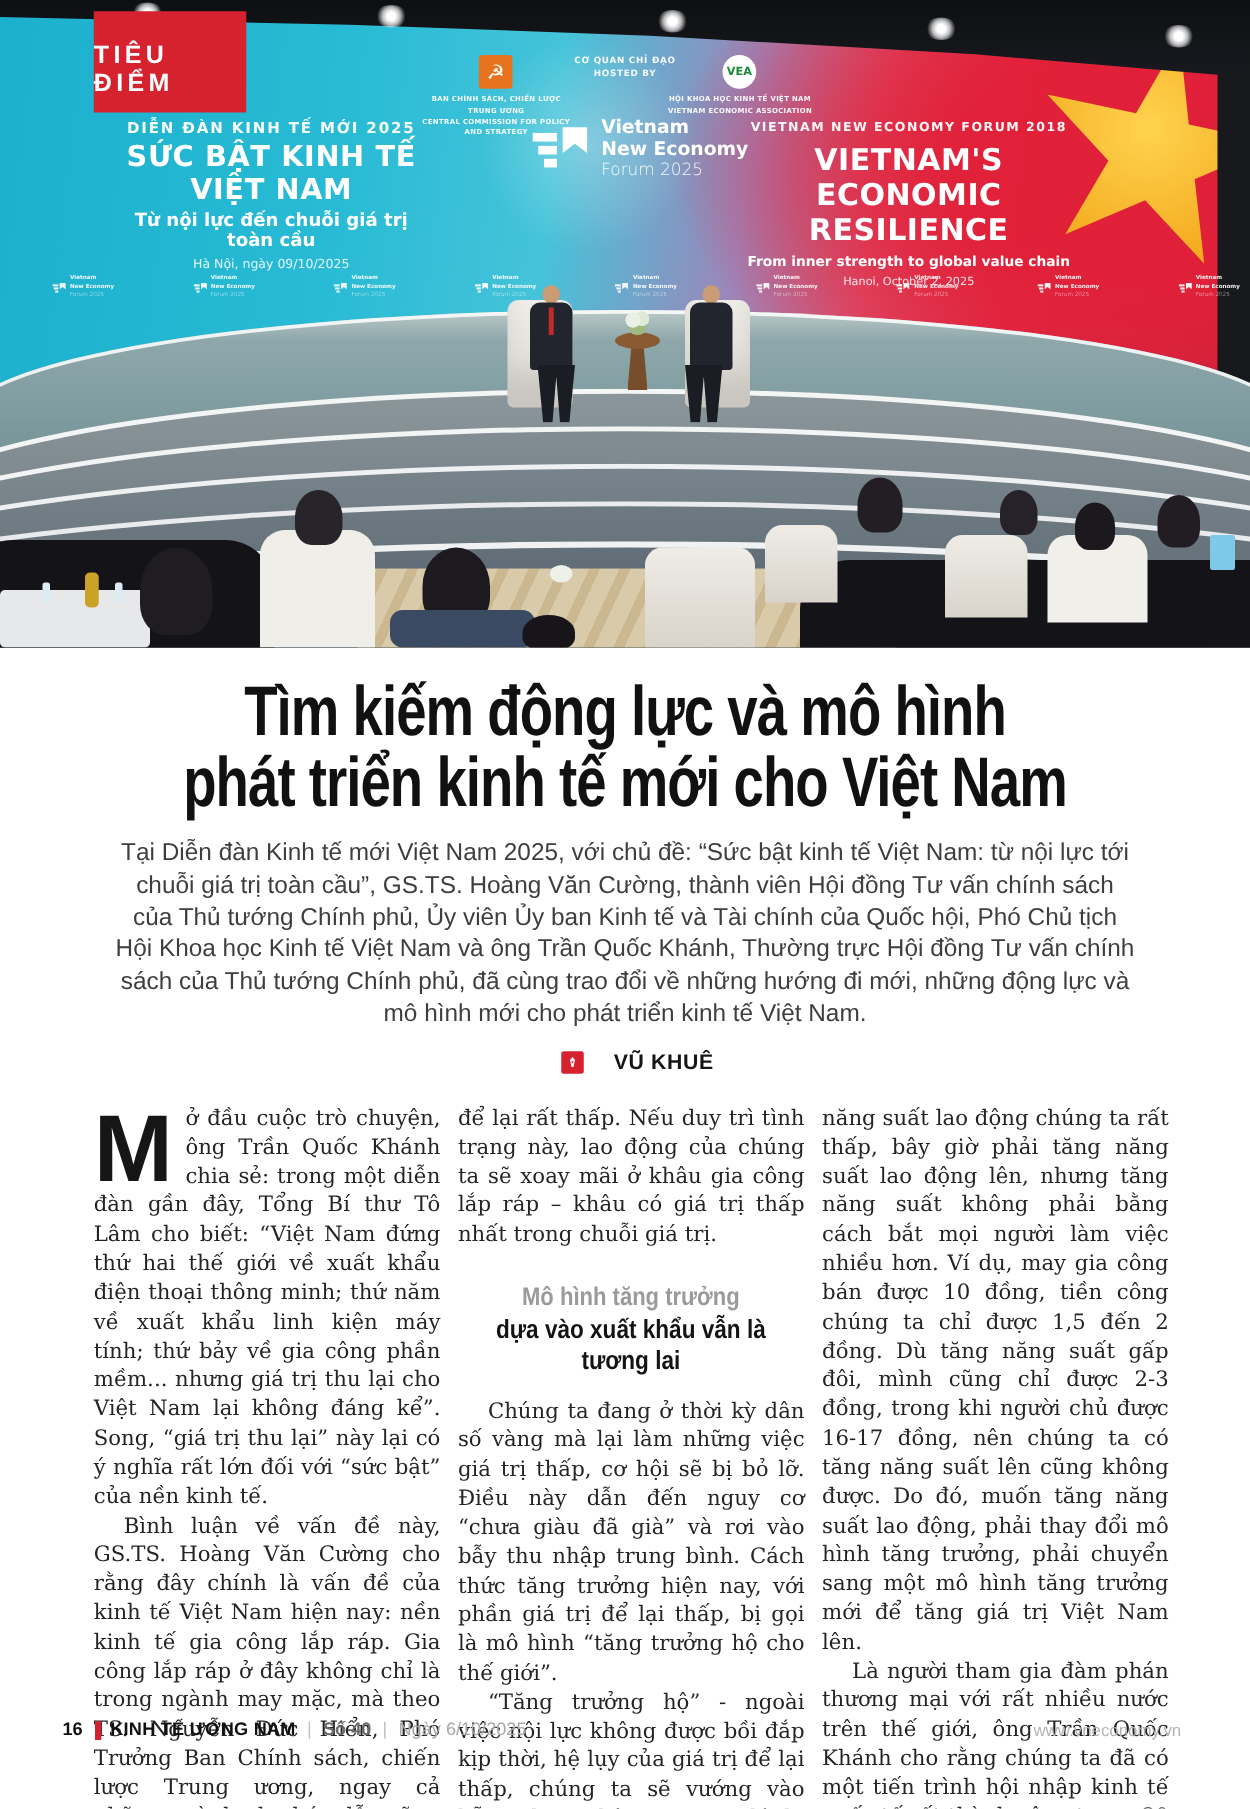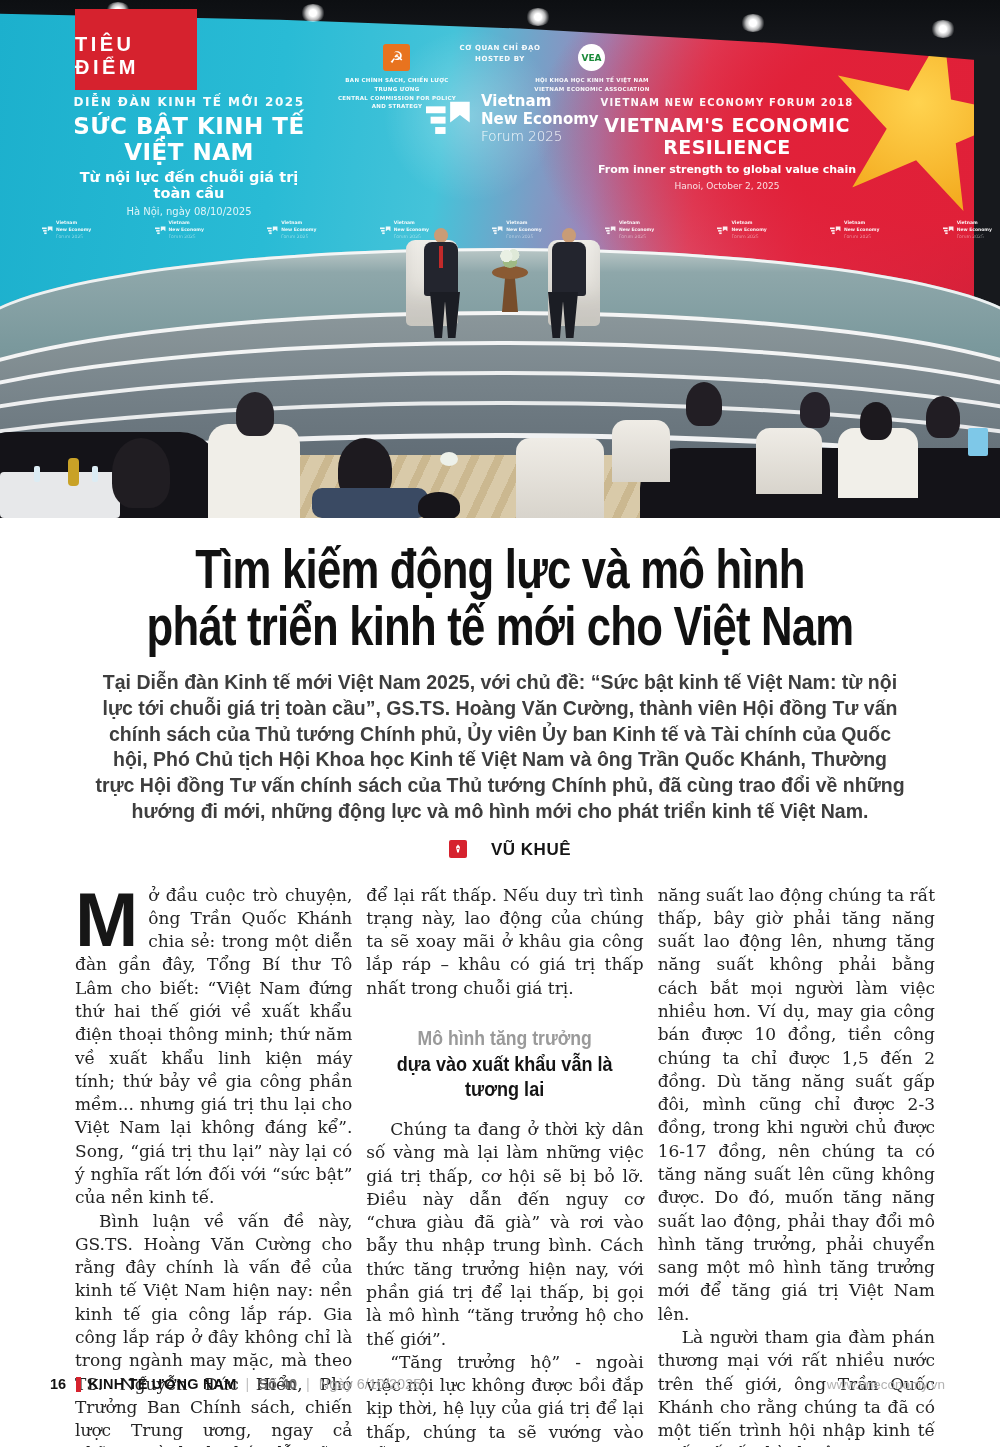--- a/index.html
+++ b/index.html
@@ -22,21 +22,21 @@
   .spot{position:absolute;width:26px;height:18px;border-radius:50%;
     background:radial-gradient(circle,#ffffff 0 22%,rgba(255,255,255,.7) 45%,rgba(255,255,255,0) 72%);}
   .right-wall{position:absolute;right:0;top:56px;width:26px;height:280px;background:#17191d;}
 
   .bd-text{position:absolute;color:#fff;text-align:center;font-family:"DejaVu Sans",sans-serif;}
   .lt1{font-size:12px;letter-spacing:1.5px;font-weight:600;opacity:.96;}
   .lt2{font-size:23px;font-weight:bold;margin-top:4px;letter-spacing:.5px;}
   .lt3{font-size:14.5px;font-weight:600;margin-top:4px;}
   .lt4{font-size:10px;opacity:.85;margin-top:5px;}
   .rt1{font-size:10px;letter-spacing:1.2px;font-weight:600;opacity:.95;}
-  .rt2{font-size:19px;font-weight:bold;margin-top:6px;letter-spacing:.4px;}
+  .rt2{font-size:24px;font-weight:bold;margin-top:6px;letter-spacing:.4px;}
   .rt3{font-size:11px;font-weight:bold;margin-top:5px;}
   .rt4{font-size:9px;opacity:.85;margin-top:5px;}
   .tiny1{font-size:7px;letter-spacing:.6px;font-weight:700;opacity:.95;line-height:1.5;}
   .micro{font-size:5.5px;letter-spacing:.3px;line-height:1.6;opacity:.95;font-weight:600;}
   .emblem{position:absolute;left:383px;top:44px;width:27px;height:27px;background:#e8731f;border-radius:3px;
     color:#fff;display:flex;align-items:center;justify-content:center;font-size:16px;}
   .vea-circle{position:absolute;left:578px;top:44px;width:27px;height:27px;background:#fff;border-radius:50%;
     display:flex;align-items:center;justify-content:center;color:#1b8a3a;font-size:9px;font-weight:bold;}
   .forum-logo{position:absolute;left:426px;top:92px;display:flex;align-items:center;gap:9px;color:#fff;}
   .forum-logo .txt div:nth-child(1),.forum-logo .txt div:nth-child(2){font-size:15px;font-weight:bold;line-height:1.2;}
@@ -78,22 +78,22 @@
   
   .kicker{position:absolute;left:75px;top:9px;width:122px;height:81px;background:#d6222e;
     display:flex;align-items:flex-end;justify-content:center;padding-bottom:11px;box-sizing:border-box;}
   .kicker span{color:#fff;font-weight:bold;font-size:20px;letter-spacing:3.5px;font-family:"Liberation Sans",sans-serif;}
 
   
   .headline{margin-top:540px;text-align:center;}
   .headline div{font-family:"Liberation Sans","DejaVu Sans",sans-serif;font-weight:bold;color:#111;
     font-size:56px;line-height:1.02;transform:scaleX(.78);letter-spacing:-1px;}
   .lead{width:816px;margin:16px auto 0;text-align:center;color:#3e3e3e;
-    font-family:"Liberation Sans","DejaVu Sans",sans-serif;font-size:19.5px;line-height:1.32;font-weight:bold;}
-  .byline{margin-top:15px;display:flex;align-items:flex-start;justify-content:center;gap:24px;margin-left:20px;}
+    font-family:"Liberation Sans","DejaVu Sans",sans-serif;font-size:19.5px;line-height:1.32;}
+  .byline{margin-top:15px;display:flex;align-items:center;justify-content:center;gap:24px;margin-left:20px;}
   .byline .pen{width:18px;height:18px;background:#d6222e;border-radius:2px;display:flex;align-items:center;justify-content:center;}
   .byline .author{font-family:"Liberation Sans",sans-serif;font-weight:bold;font-size:17px;letter-spacing:.5px;color:#151515;}
 
   .cols{display:flex;gap:14px;margin:24px 65px 0 75px;}
   .col{flex:1;text-align:justify;font-family:"DejaVu Serif","Liberation Serif",serif;
        font-size:17px;line-height:1.37;color:#242424;}
   .col p{margin:0 0 0 0;}
   .col p.ind{text-indent:24px;}
   .dropcap{float:left;font-family:"Liberation Sans",sans-serif;font-weight:bold;font-size:76px;
     line-height:60px;padding:6px 10px 0 0;color:#161616;}
@@ -121,25 +121,25 @@
     <div class="backdrop"></div>
     <div class="star"></div>
     <div class="ceiling"></div>
     <div class="spot" style="left:105px;top:2px;"></div>
     <div class="spot" style="left:300px;top:4px;"></div>
     <div class="spot" style="left:525px;top:8px;"></div>
     <div class="spot" style="left:740px;top:14px;"></div>
     <div class="spot" style="left:930px;top:20px;"></div>
     <div class="right-wall"></div>
 
-    <div class="bd-text" style="left:66px;top:95px;width:246px;">
+    <div class="bd-text" style="left:94px;top:95px;width:246px;">
       <div class="lt1">DIỄN ĐÀN KINH TẾ MỚI 2025</div>
       <div class="lt2">SỨC BẬT KINH TẾ VIỆT NAM</div>
       <div class="lt3">Từ nội lực đến chuỗi giá trị toàn cầu</div>
-      <div class="lt4">Hà Nội, ngày 08/10/2025</div>
+      <div class="lt4">Hà Nội, ngày 09/10/2025</div>
     </div>
 
     <div class="emblem">
         <span>☭</span>
       </div>
     <div class="bd-text micro" style="left:336px;top:76px;width:122px;">
       <div>BAN CHÍNH SÁCH, CHIẾN LƯỢC TRUNG ƯƠNG</div>
       <div>CENTRAL COMMISSION FOR POLICY AND STRATEGY</div>
     </div>
 

